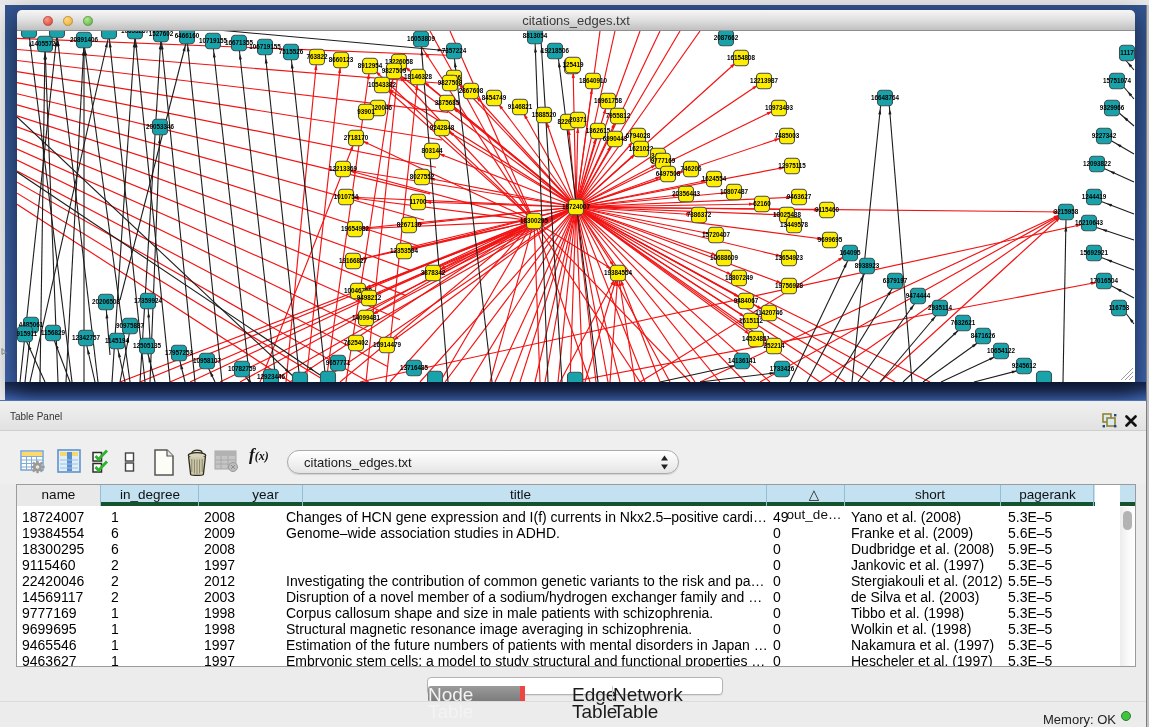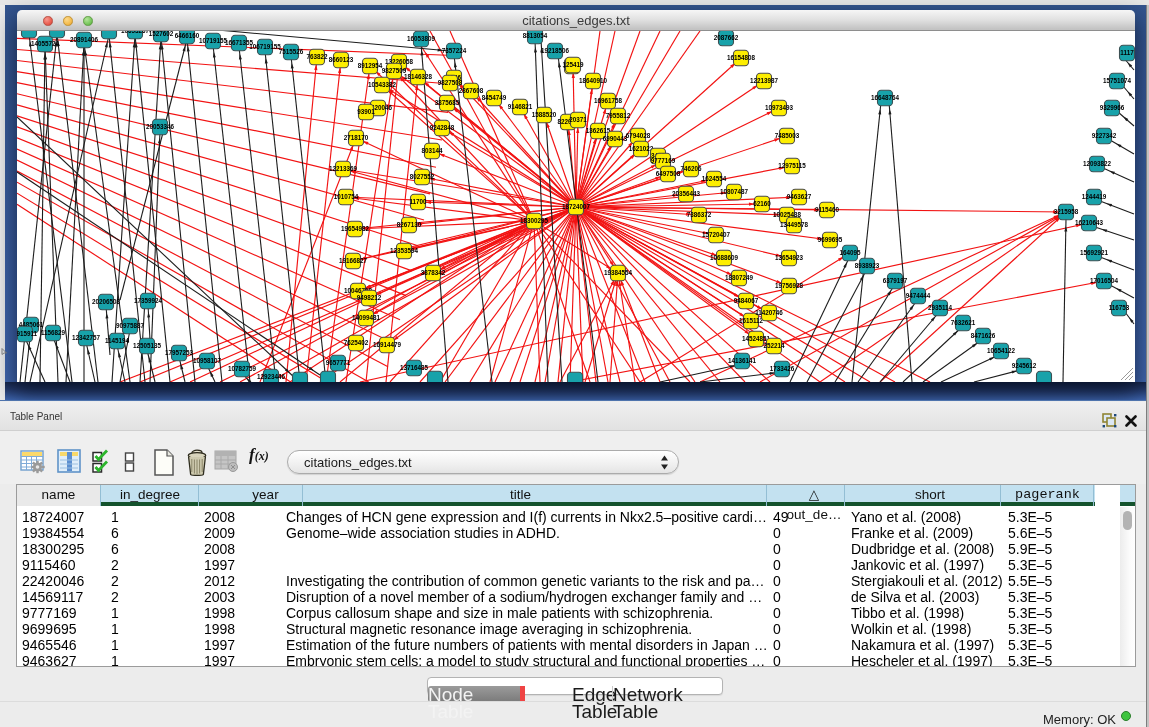--- a/index.html
+++ b/index.html
@@ -847,21 +847,21 @@
         </div>
   </div>
   <div id="tablewrap">
     <div id="thead">
       <div class="th" style="left:0;width:84px;background:#e9e9e9;">name</div>
       <div class="th" style="left:85px;width:97px;text-align:center;">in_degree</div>
       <div class="th" style="left:183px;width:74px;margin-left:29px;">year</div>
       <div class="th" style="left:258px;width:492px;">title</div>
       <div class="th" style="left:751px;width:77px;padding-left:16px;">△ out_de…</div>
       <div class="th" style="left:829px;width:155px;text-indent:14px;">short</div>
-      <div class="th" style="left:985px;width:92px;font-family:Liberation Mono, monospace;">pagerank</div>
+      <div class="th" style="left:985px;width:92px;">pagerank</div>
       <div class="th" style="left:1078px;width:25px;background:#fff;border-right:none;"></div>
     </div>
     <div id="tbody">
 <div class="tr">
             <div class="c c0">18724007</div>
             <div class="c c1">1</div>
             <div class="c c2">2008</div>
             <div class="c c3">Changes of HCN gene expression and I(f) currents in Nkx2.5–positive cardiomyoc…</div>
             <div class="c c4">49</div>
             <div class="c c5">Yano et al. (2008)</div>

